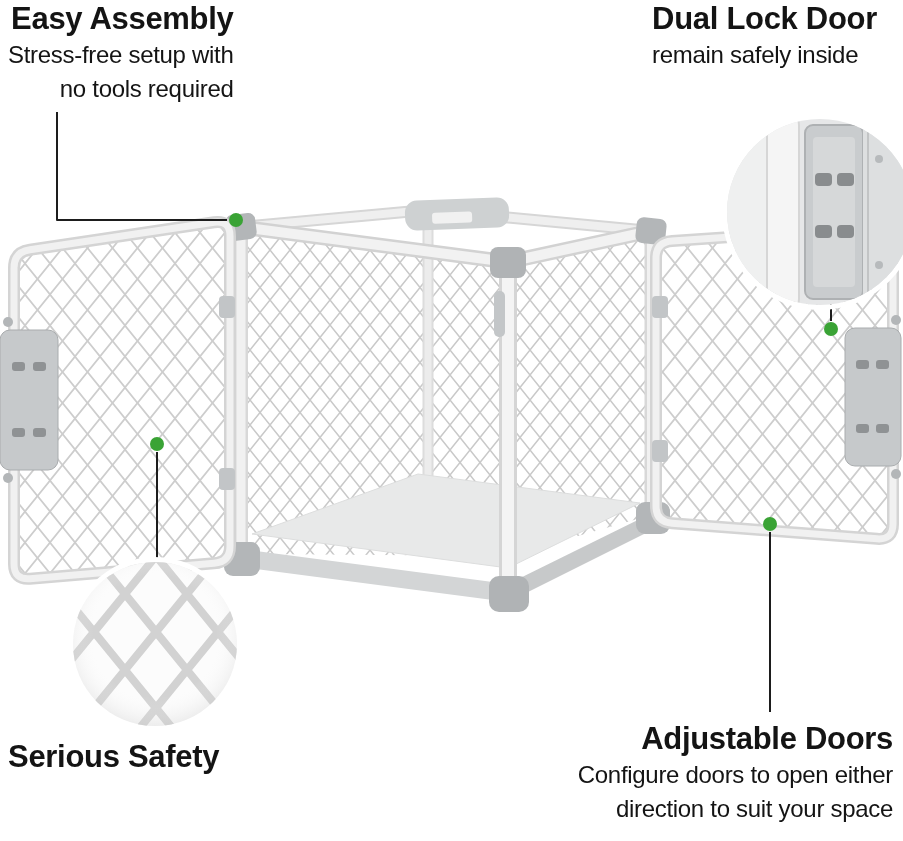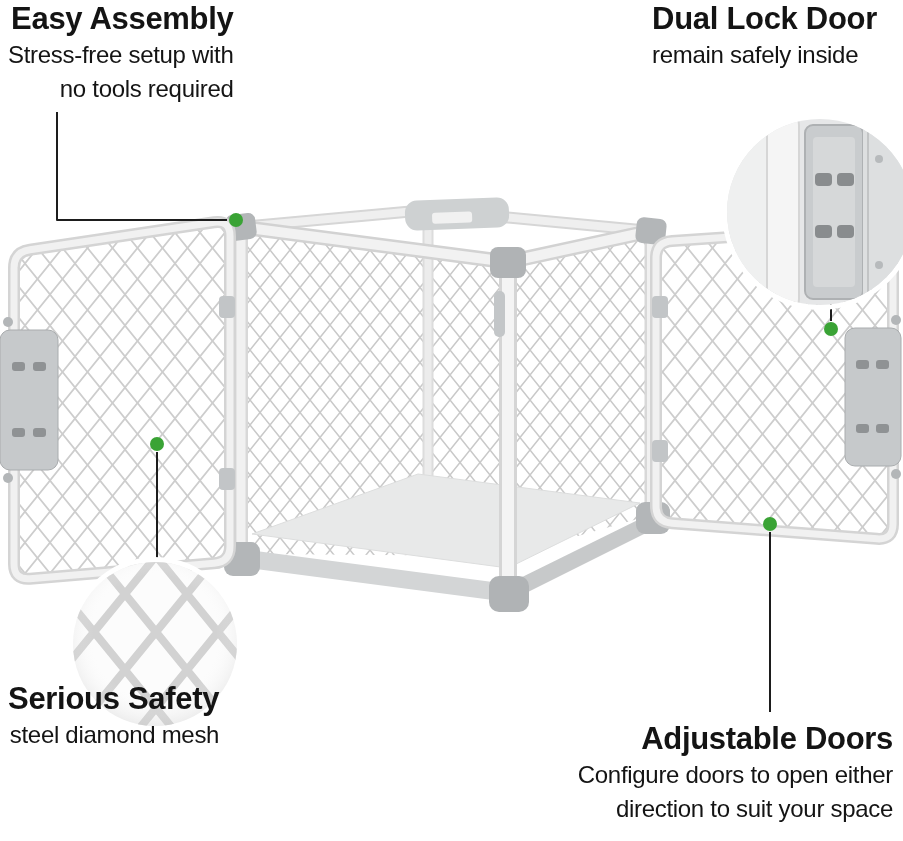--- a/index.html
+++ b/index.html
@@ -4,21 +4,21 @@
 <style>
   html,body{margin:0;padding:0;background:#ffffff;}
   .canvas{position:relative;width:903px;height:841px;background:#fff;overflow:hidden;
           font-family:"Liberation Sans",sans-serif;color:#141414;}
   .scene{position:absolute;left:0;top:0;}
   .callout{position:absolute;}
   .callout .title{margin:0 0 1px 0;font-size:31px;line-height:36px;font-weight:700;letter-spacing:-0.3px;}
   .callout .line{margin:0;font-size:24px;line-height:34px;font-weight:400;letter-spacing:-0.3px;}
   .pos-tl{left:8px;top:1px;text-align:right;}
   .pos-tr{right:26px;top:1px;text-align:left;}
-  .pos-bl{left:8px;top:681px;text-align:right;}
+  .pos-bl{left:8px;top:739px;text-align:left;}
   .pos-br{right:10px;top:721px;text-align:right;}
   .inset{position:absolute;border-radius:50%;overflow:hidden;box-shadow:0 0 0 5px #ffffff;}
   .inset-lock{left:727px;top:119px;width:186px;height:186px;}
   .inset-mesh{left:73px;top:562px;width:164px;height:164px;}
   .inset svg{display:block;}
 </style>
 </head>
 <body>
 
 <div class="canvas">
@@ -173,21 +173,20 @@
     <div class="line">no tools required</div>
   </div>
 
   <div class="callout pos-tr">
     <div class="title">Dual Lock Door</div>
     <div class="line">remain safely inside</div>
   </div>
 
   <div class="callout pos-bl">
     <div class="title">Serious Safety</div>
-    <div class="line">steel diamond mesh</div>
   </div>
 
   <div class="callout pos-br">
     <div class="title">Adjustable Doors</div>
     <div class="line">Configure doors to open either</div>
     <div class="line">direction to suit your space</div>
   </div>
 
 </div>
 

